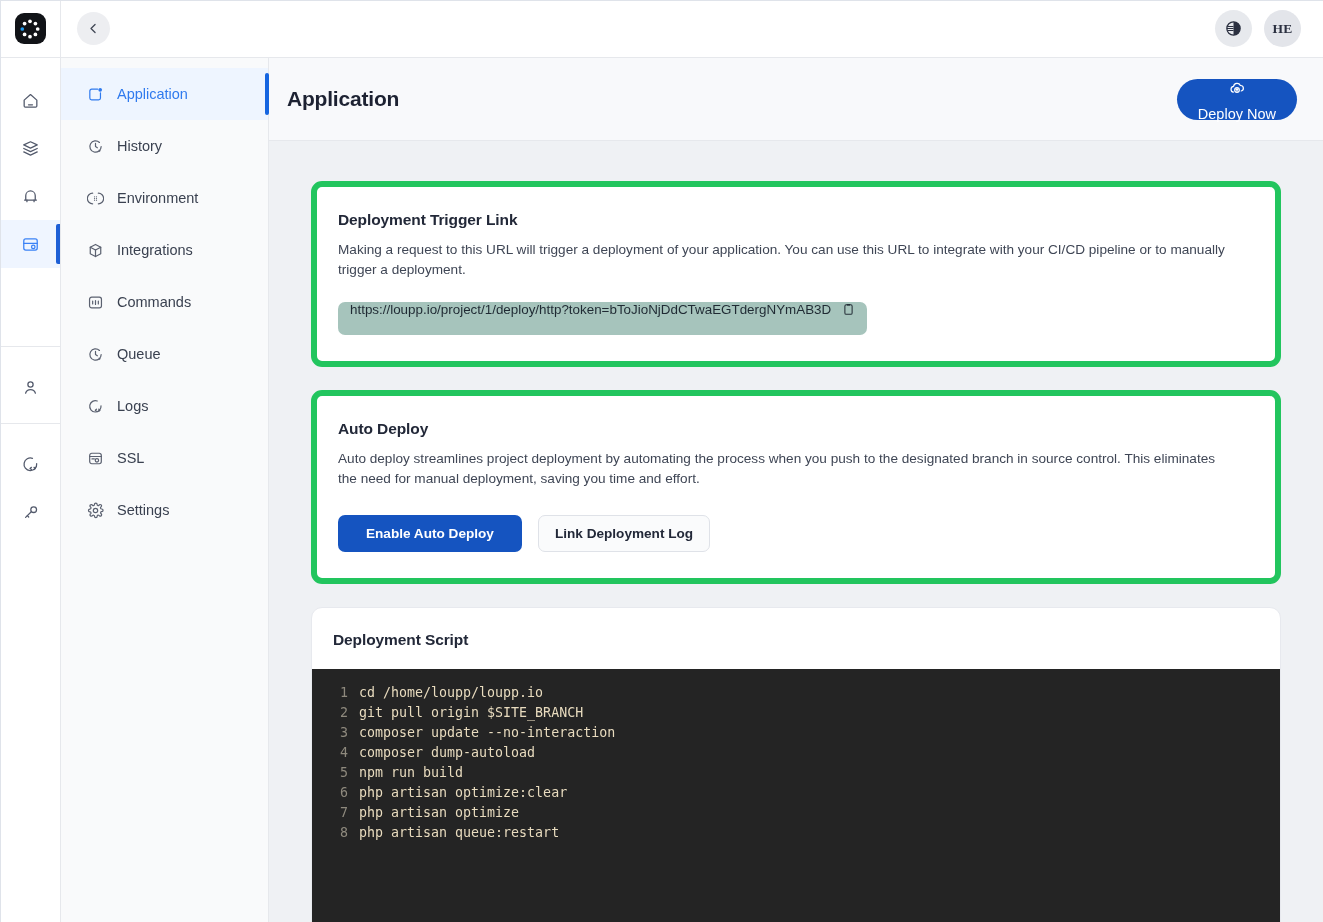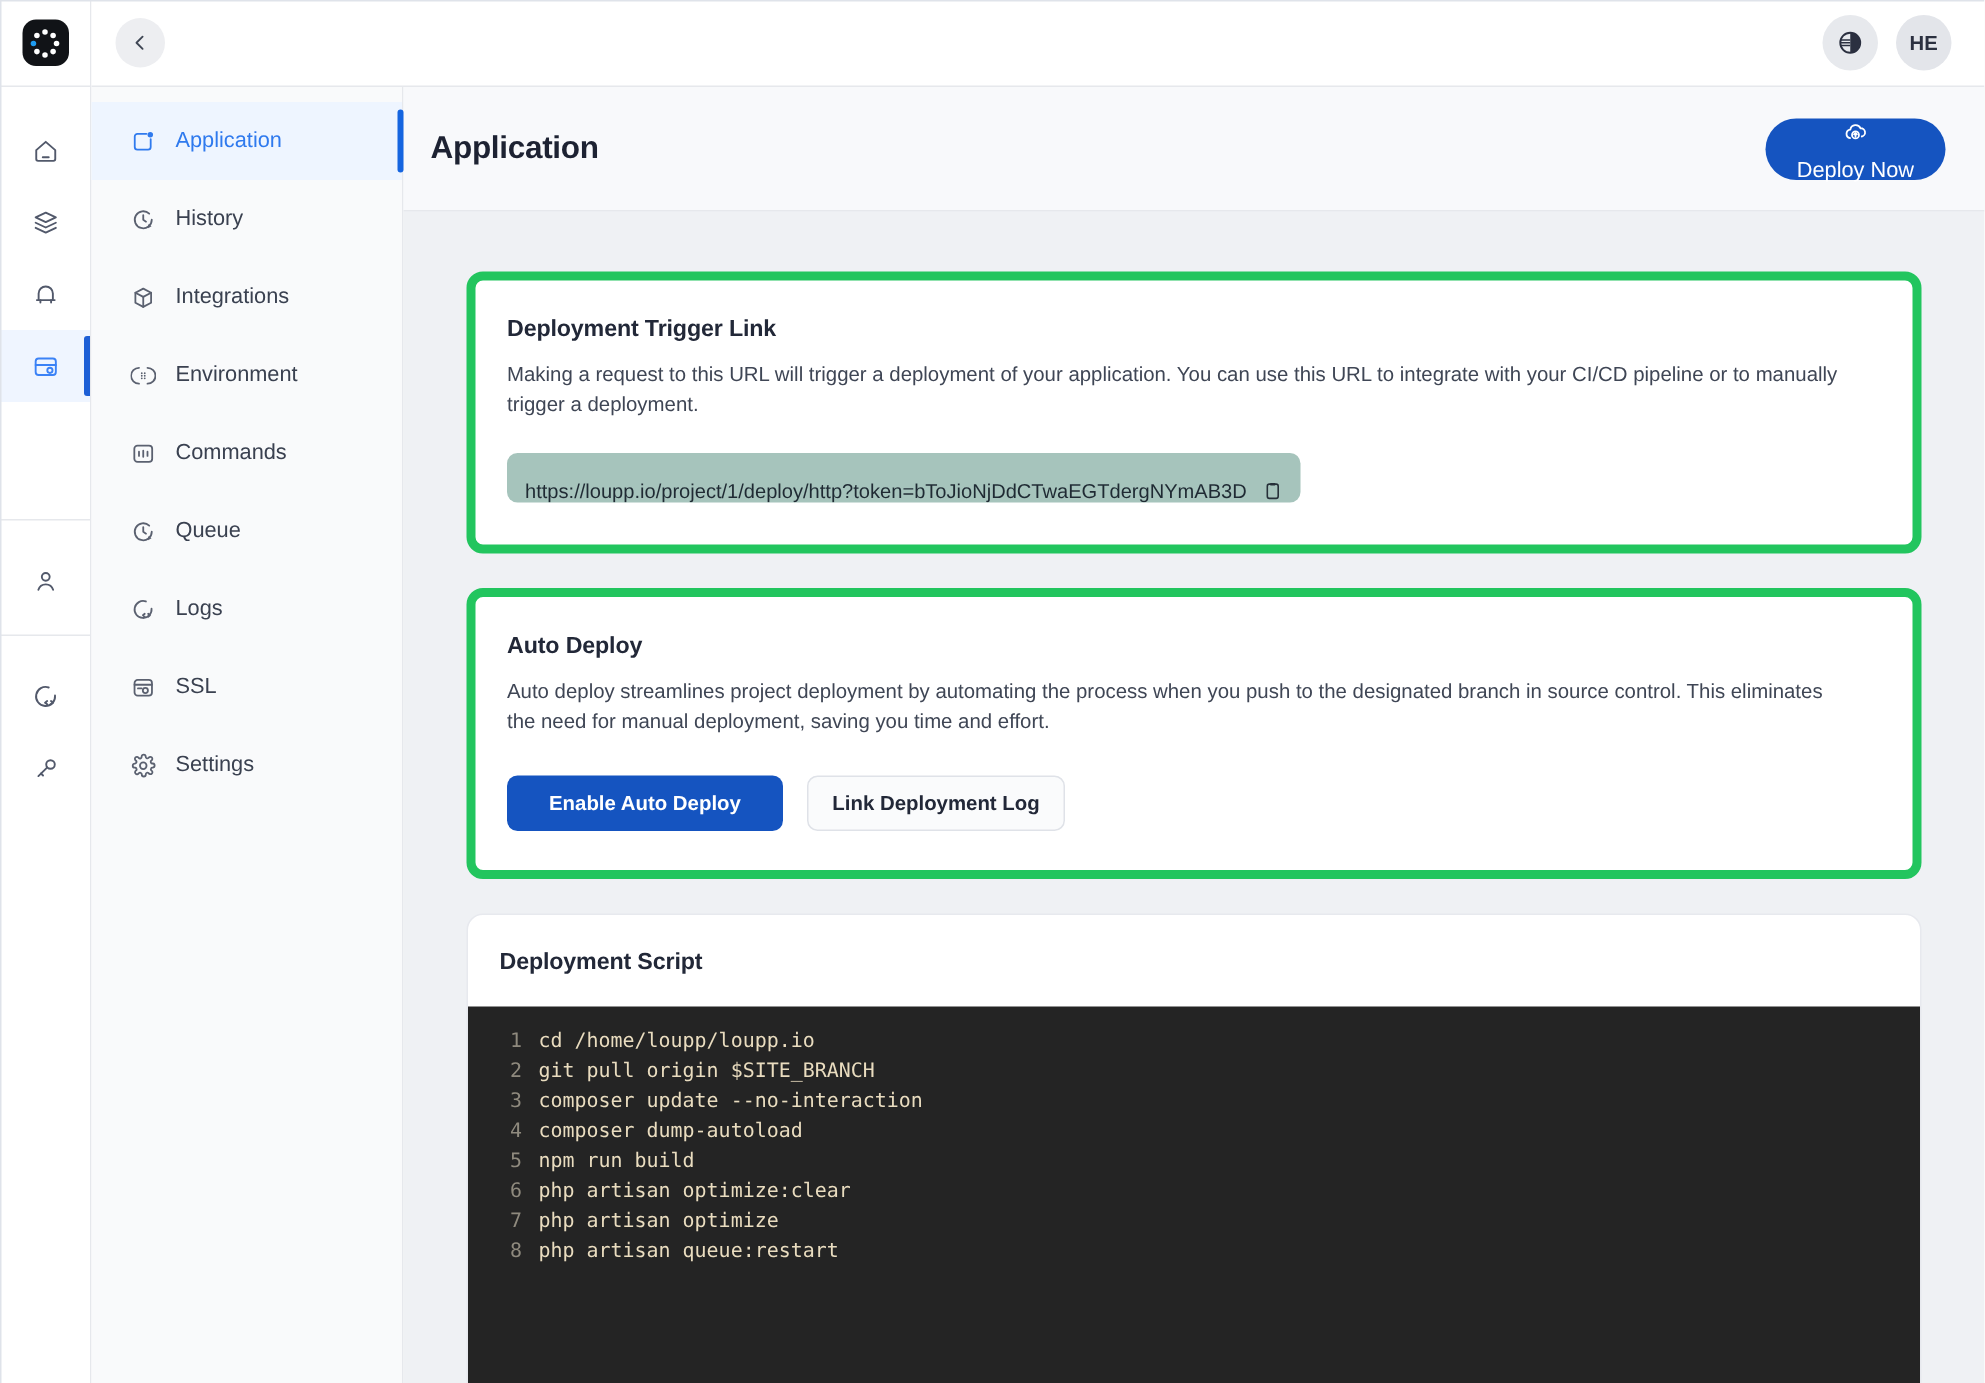--- a/index.html
+++ b/index.html
@@ -38,21 +38,21 @@
     content:""; position:absolute; right:0; top:4px; bottom:4px; width:4px;
     background:#1d5fd6; border-radius:2px 0 0 2px;
   }
   .rail-spacer { flex: 0 0 66px; }
 
   
   .right-col { flex:1; display:flex; flex-direction:column; min-width:0; }
   .topbar {
     height: 58px; flex:0 0 58px; background:#fff;
     border-bottom:1px solid #e6e8ec;
-    display:flex; align-items:center; padding: 0 22px 0 16px;
+    display:flex; align-items:center; padding: 0 22px 0 16px; font-family: Liberation Serif, serif;
   }
   .collapse-btn {
     width:33px; height:33px; border-radius:50%; background:#edeef1;
     display:flex; align-items:center; justify-content:center; border:none; cursor:pointer;
     color:#3f4654;
   }
   .topbar-spacer { flex:1; }
   .topbar-right { display:flex; align-items:center; gap:12px; }
   .circle-btn {
     width:37px; height:37px; border-radius:50%; background:#e7e9ed;
@@ -107,21 +107,21 @@
   .card {
     background:#fff; border:6px solid #22c55e; border-radius:11px;
     margin-bottom: 23px;
   }
   .card-pad { padding: 24px 21px 26px 21px; }
   .card-title { font-size:15.5px; font-weight:700; color:#222838; margin-bottom:11px; letter-spacing:-.1px;}
   .card-desc { font-size:13.6px; line-height:20px; color:#3f4655; max-width: 890px; }
 
   .url-pill {
     margin-top: 22px;
-    display:inline-flex; align-items:flex-end; gap:10px;
+    display:inline-flex; align-items:flex-start; gap:10px;
     background:#a6c4bc; border-radius:7px; height:33px; padding: 0 11px 0 12px;
     max-width: 576px;
   }
   .url-text {
     font-size:13.4px; color:#1f2a33; white-space:nowrap; overflow:hidden;
     max-width: 520px; text-overflow: clip;
   }
   .copy-ic { color:#263039; display:flex; align-items:center; cursor:pointer; }
 
   .btn-row { display:flex; gap:16px; margin-top: 26px; }
@@ -278,42 +278,42 @@
               <path d="M12 7.6V12l2.6 1.8"></path>
               <path d="M16.6 16.2l3.2 1.9-3.2 1.9z" fill="currentColor" stroke="none"></path>
             </svg>
           </span>
           <span>History</span>
         </div>
 
         <div class="side-item">
           <span class="s-ic">
             <svg width="17" height="17" viewBox="0 0 24 24" fill="none" stroke="currentColor" stroke-width="1.7" stroke-linecap="round" stroke-linejoin="round">
-              <path d="M12 3.4 4.6 7.3v9.4L12 20.6l7.4-3.9V7.3z"></path>
-              <path d="M4.6 7.3 12 11.2l7.4-3.9"></path>
-              <path d="M12 11.2v9.4"></path>
-            </svg>
-          </span>
-          <span>Integrations</span>
-        </div>
-
-        <div class="side-item">
-          <span class="s-ic">
-            <svg width="17" height="17" viewBox="0 0 24 24" fill="none" stroke="currentColor" stroke-width="1.7" stroke-linecap="round" stroke-linejoin="round">
               <path d="M8 4.5A7.5 7.5 0 0 0 8 19.5"></path>
               <path d="M16 4.5a7.5 7.5 0 0 1 0 15"></path>
               <circle cx="10.6" cy="9.6" r=".85" fill="currentColor" stroke="none"></circle>
               <circle cx="13.4" cy="9.6" r=".85" fill="currentColor" stroke="none"></circle>
               <circle cx="10.6" cy="12" r=".85" fill="currentColor" stroke="none"></circle>
               <circle cx="13.4" cy="12" r=".85" fill="currentColor" stroke="none"></circle>
               <circle cx="10.6" cy="14.4" r=".85" fill="currentColor" stroke="none"></circle>
               <circle cx="13.4" cy="14.4" r=".85" fill="currentColor" stroke="none"></circle>
             </svg>
           </span>
           <span>Environment</span>
+        </div>
+
+        <div class="side-item">
+          <span class="s-ic">
+            <svg width="17" height="17" viewBox="0 0 24 24" fill="none" stroke="currentColor" stroke-width="1.7" stroke-linecap="round" stroke-linejoin="round">
+              <path d="M12 3.4 4.6 7.3v9.4L12 20.6l7.4-3.9V7.3z"></path>
+              <path d="M4.6 7.3 12 11.2l7.4-3.9"></path>
+              <path d="M12 11.2v9.4"></path>
+            </svg>
+          </span>
+          <span>Integrations</span>
         </div>
 
         <div class="side-item">
           <span class="s-ic">
             <svg width="17" height="17" viewBox="0 0 24 24" fill="none" stroke="currentColor" stroke-width="1.7" stroke-linecap="round" stroke-linejoin="round">
               <rect x="3.6" y="4.4" width="16.8" height="15.2" rx="3"></rect>
               <path d="M8 10v4M12 9.2v5.6M16 10v4"></path>
             </svg>
           </span>
           <span>Commands</span>

